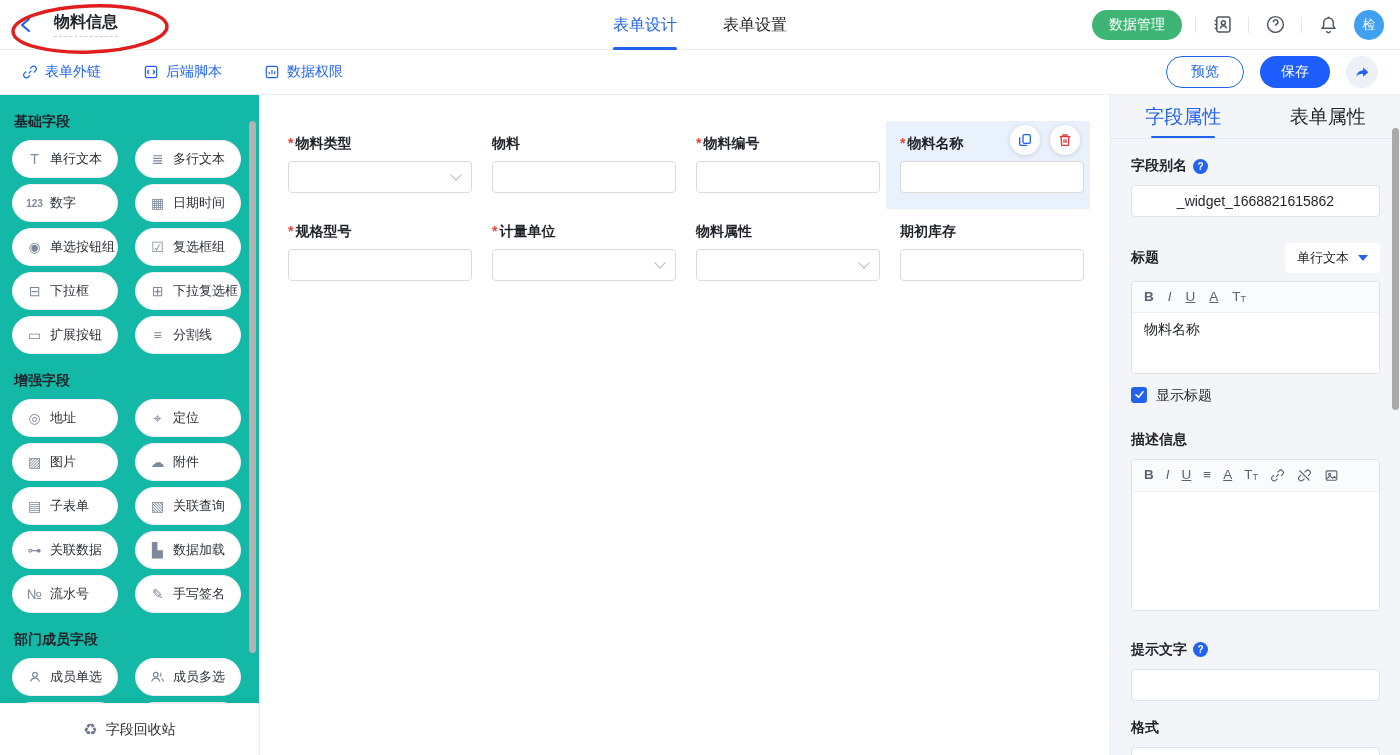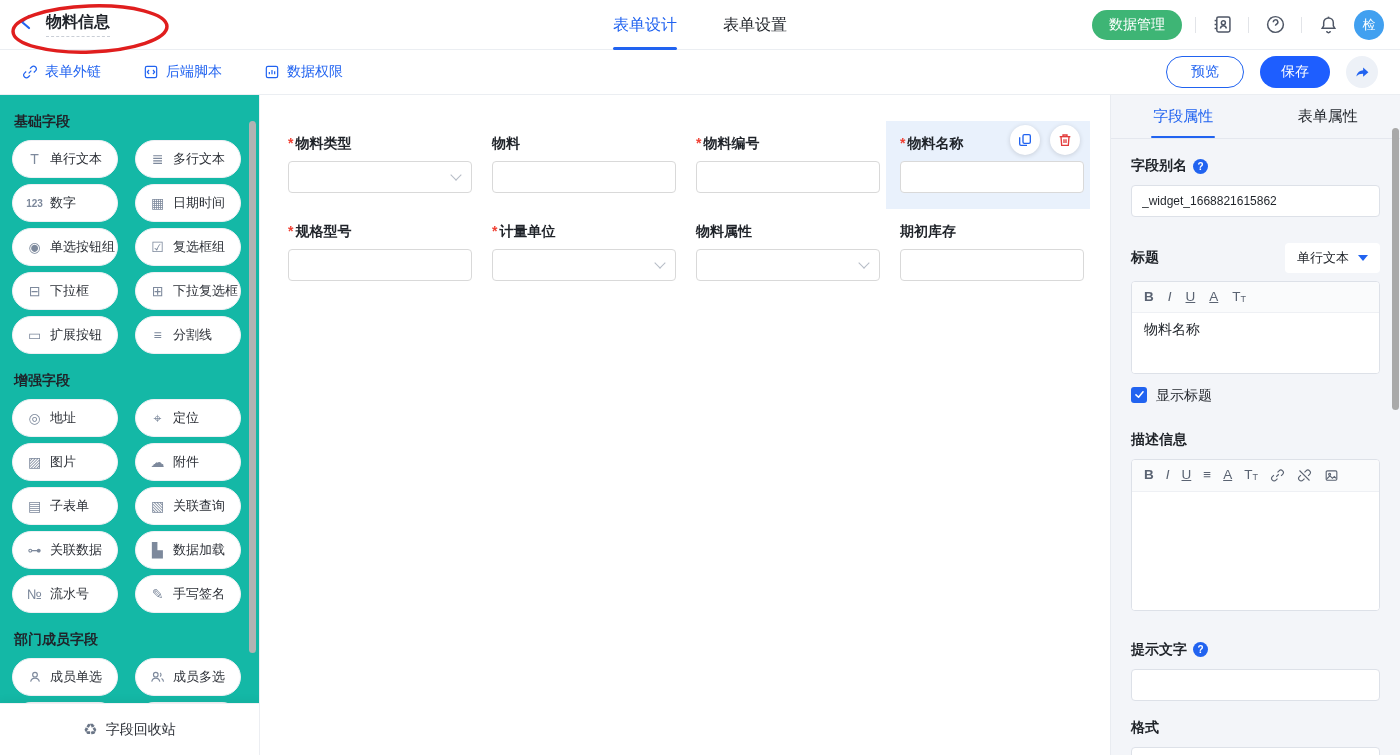--- a/index.html
+++ b/index.html
@@ -1,21 +1,21 @@
 <!DOCTYPE html>
 <html><head>
 <meta charset="utf-8">
 <style>
   * { margin:0; padding:0; box-sizing:border-box; }
   html,body { width:1400px; height:755px; overflow:hidden; }
   body { font-family:"Liberation Sans", sans-serif; background:#fff; color:#1f2329; font-size:14px; }
 
   
   .hdr { height:50px; background:#fff; border-bottom:1px solid #ebeef2; display:flex; align-items:center; padding:0 16px; position:relative; }
-  .hdr-left { display:flex; gap:10px; position:relative; }
+  .hdr-left { display:flex; align-items:center; gap:18px; position:relative; }
   .back-btn { width:20px; height:20px; display:flex; align-items:center; justify-content:center; cursor:pointer; }
   .hdr-title { font-size:16px; font-weight:700; color:#1f2329; border-bottom:1px dashed #c9ced6; padding-bottom:3px; }
   .annot { position:absolute; left:-8px; top:-10px; pointer-events:none; z-index:5; }
   .hdr-tabs { position:absolute; left:50%; transform:translateX(-50%); top:0; height:50px; display:flex; gap:46px; }
   .hdr-tab { height:100%; display:flex; align-items:center; font-size:16px; color:#1f2329; position:relative; cursor:pointer; }
   .hdr-tab.active { color:#2163f0; font-weight:500; }
   .tab-underline { position:absolute; bottom:0; left:0; right:0; height:3px; background:#2163f0; border-radius:2px; }
   .hdr-right { margin-left:auto; display:flex; align-items:center; gap:13px; }
   .btn-green { height:30px; padding:0 17px; border:none; border-radius:15px; background:#3eb575; color:#fff; font-size:14px; cursor:pointer; font-family:inherit; }
   .v-div { width:1px; height:16px; background:#e2e4e8; }
@@ -57,26 +57,26 @@
   .fctl { width:184px; height:32px; border:1px solid #d9d9d9; border-radius:4px; background:#fff; position:relative; font-family:inherit; font-size:14px; padding:0 10px; color:#1f2329; display:block; }
   .selwrap { width:184px; height:32px; position:relative; }
   .selwrap .fctl { width:100%; }
   .chev { position:absolute; right:12px; top:10px; width:8px; height:8px; border-right:1.6px solid #b6bcc6; border-bottom:1.6px solid #b6bcc6; transform:rotate(45deg); pointer-events:none; }
   .cell-actions { position:absolute; top:4px; right:10px; display:flex; gap:10px; z-index:2; }
   .action-circle { width:30px; height:30px; border-radius:50%; background:#fff; box-shadow:0 1px 5px rgba(0,0,0,.14); display:flex; align-items:center; justify-content:center; cursor:pointer; }
 
   
   .panel { width:290px; flex:none; background:#f3f5f9; border-left:1px solid #e9ecf1; position:relative; padding:0 20px; }
   .panel-tabs { height:44px; display:flex; margin:0 -20px; border-bottom:1px solid #e4e7ee; }
-  .panel-tab { flex:1; display:flex; align-items:center; justify-content:center; font-size:15px; color:#1f2329; position:relative; cursor:pointer; }
+  .panel-tab { flex:1; display:flex; align-items:center; justify-content:center; font-size:19px; color:#1f2329; position:relative; cursor:pointer; }
   .panel-tab.active { color:#2163f0; }
   .ptab-underline { position:absolute; bottom:0; left:50%; transform:translateX(-50%); width:64px; height:2.5px; background:#2163f0; border-radius:2px; }
   .p-label { font-size:14px; font-weight:700; color:#1f2329; display:flex; align-items:center; gap:6px; }
   .help-dot { width:15px; height:15px; border-radius:50%; background:#2163f0; color:#fff; font-size:10px; font-weight:700; display:flex; align-items:center; justify-content:center; cursor:pointer; }
-  .p-input { width:100%; height:32px; border:1px solid #dde1e8; border-radius:4px; background:#fff; font-size:12px; color:#1f2329; padding:0 10px; font-family:inherit; display:block; }
+  .p-input { width:100%; height:32px; border:1px solid #dde1e8; border-radius:4px; background:#fff; font-size:14px; color:#1f2329; padding:0 10px; font-family:inherit; display:block;text-align:center; }
   .row-between { display:flex; align-items:center; justify-content:space-between; }
   .type-dd { display:flex; align-items:center; gap:9px; background:#fff; border-radius:4px; padding:6px 12px; font-size:13px; color:#1f2329; cursor:pointer; }
   .caret-down { width:0; height:0; border-left:5px solid transparent; border-right:5px solid transparent; border-top:6px solid #2163f0; }
   .editor { border:1px solid #dde1e8; border-radius:4px; background:#fff; overflow:hidden; }
   .ed-toolbar { display:flex; align-items:center; gap:14px; padding:8px 12px; background:#fafbfc; border-bottom:1px solid #eef0f4; color:#5a6372; font-size:13.5px; }
   .ed-tool { cursor:pointer; line-height:1; display:flex; align-items:flex-end; }
   .ed-tool.b { font-weight:700; }
   .ed-tool.i { font-style:italic; }
   .ed-tool.u { text-decoration:underline; }
   .ed-tool.a { text-decoration:underline; }

